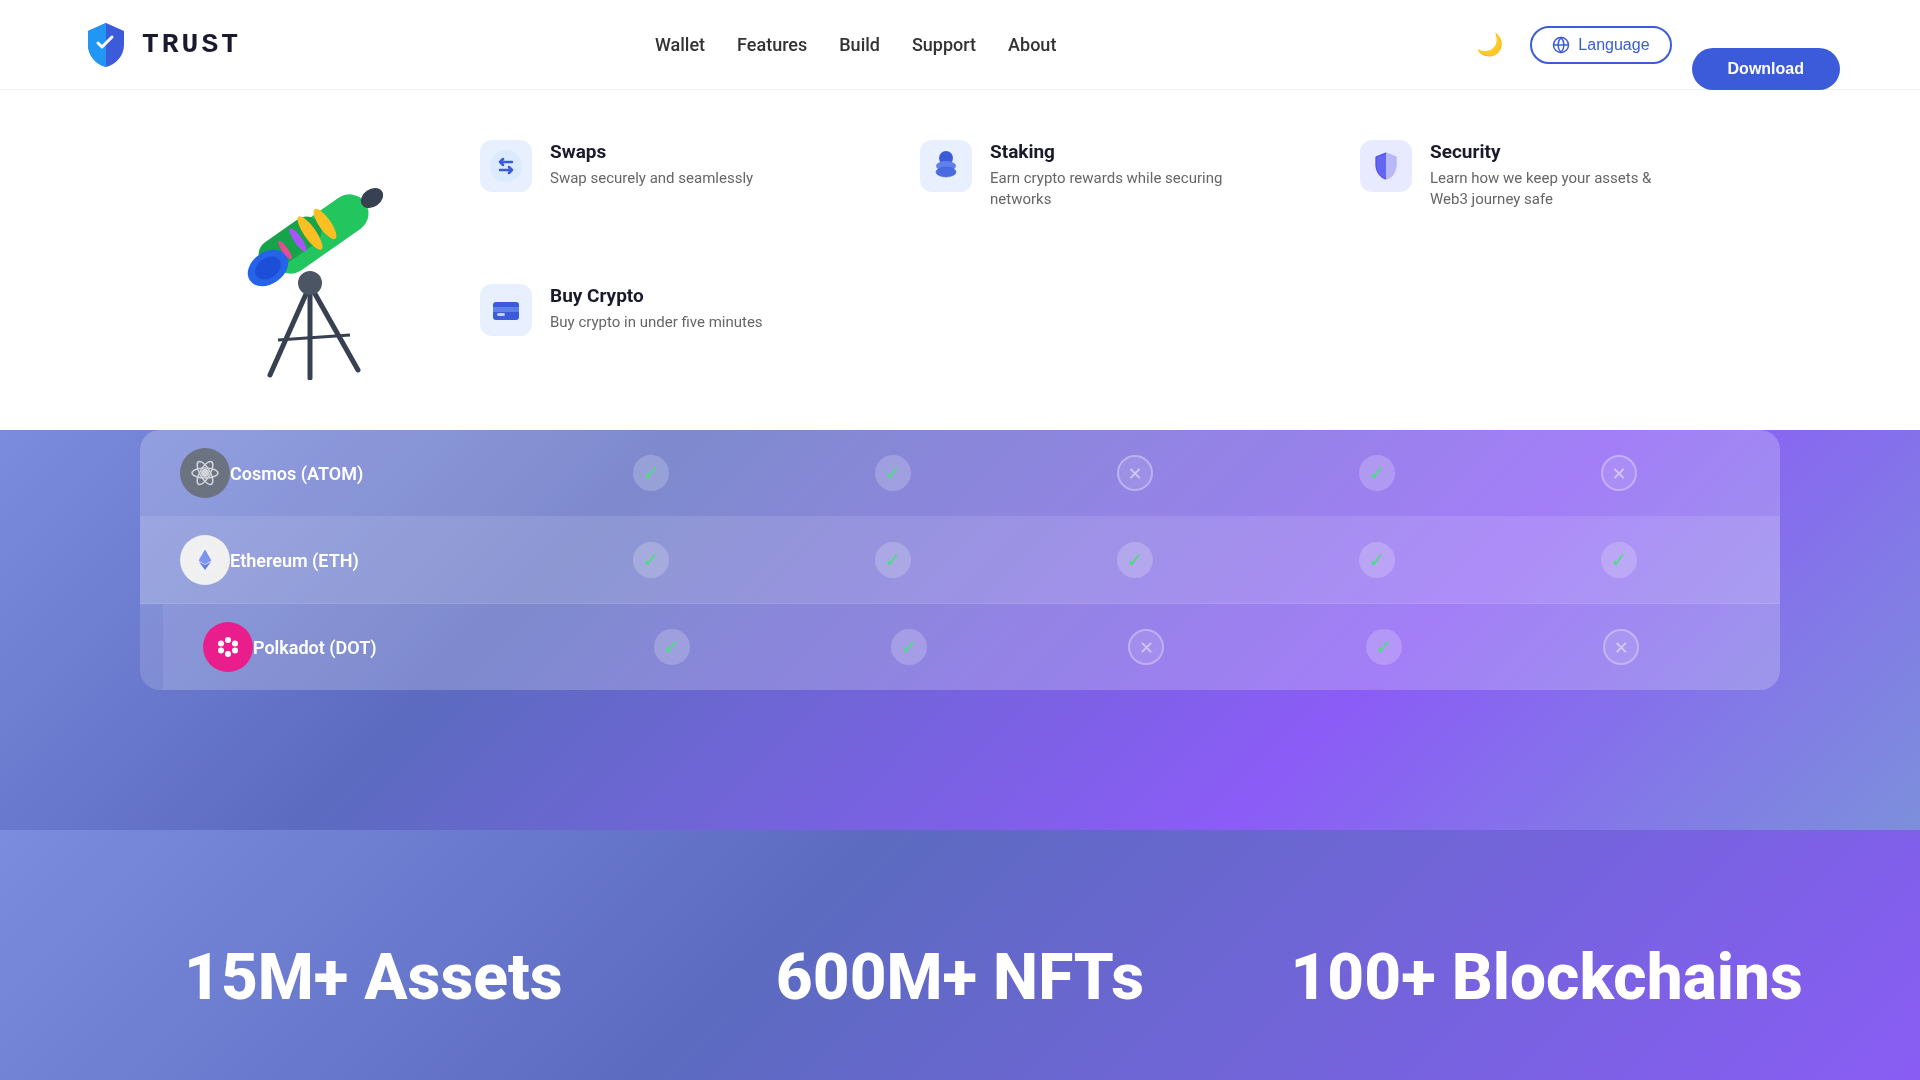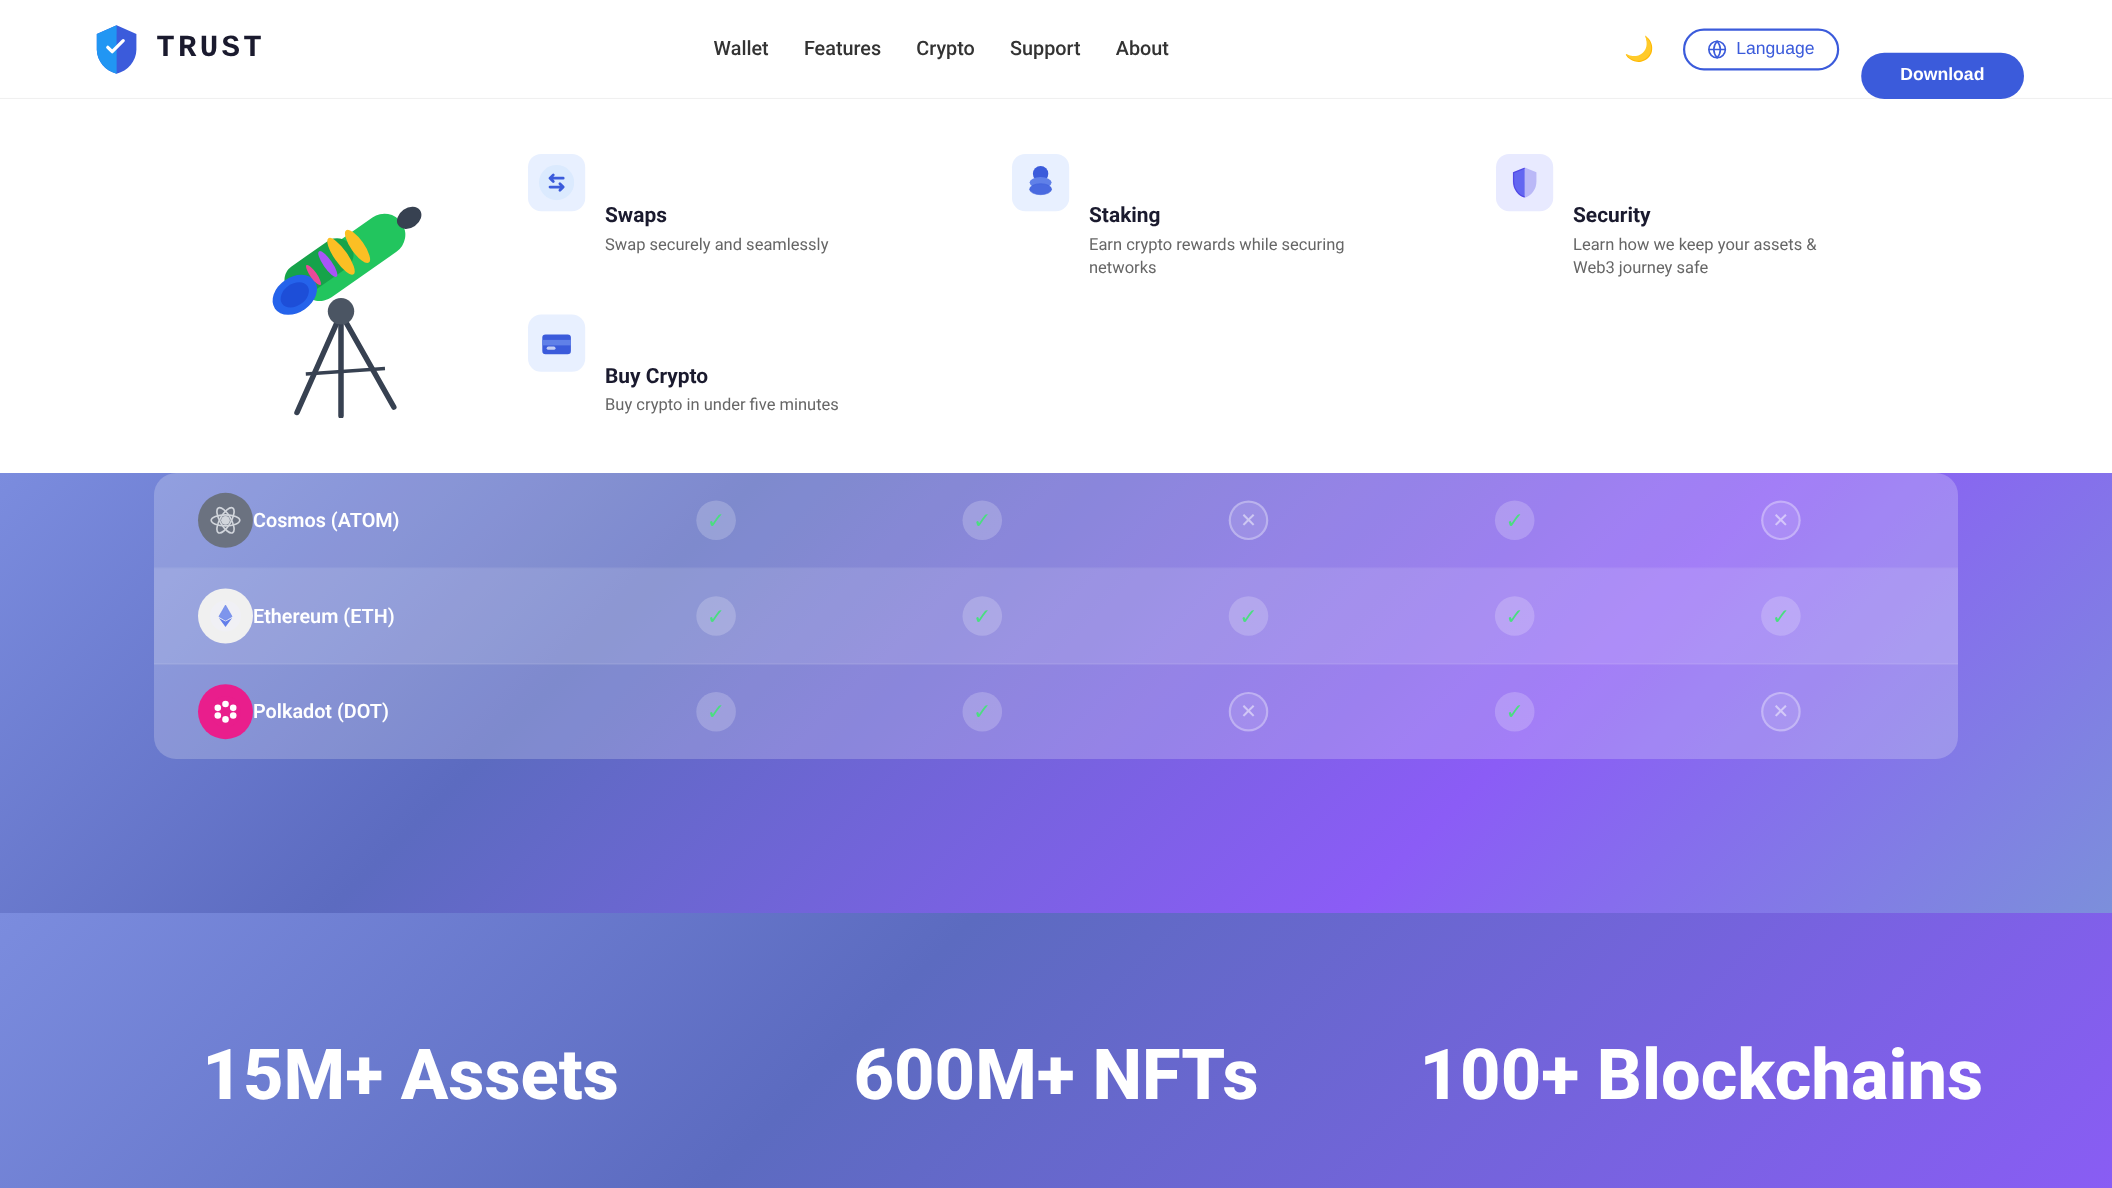--- a/index.html
+++ b/index.html
@@ -129,21 +129,20 @@
     .menu-icon.staking { background: #e8f0ff; }
     .menu-icon.nfts { background: #e8f0ff; }
     .menu-icon.security { background: #e8eaff; }
     .menu-icon.buy-crypto { background: #e8f0ff; }
     .menu-icon.swift { background: #e8f0ff; }
     .menu-text h3 {
       font-size: 19px;
       font-weight: 700;
       color: #1a1a2e;
       margin-bottom: 5px;
-      margin-top: 44px;
     }
     .menu-text p {
       font-size: 15px;
       color: #666;
       line-height: 1.4;
       max-width: 260px;
     }
 
     
     .table-section {
@@ -160,21 +159,21 @@
     .table-row {
       display: grid;
       grid-template-columns: 350px 1fr 1fr 1fr 1fr 1fr;
       align-items: center;
       padding: 18px 40px;
       border-bottom: 1px solid rgba(255,255,255,0.1);
     }
     .table-row:last-child { border-bottom: none; }
     .table-row.cosmos { background: rgba(255,255,255,0.08); }
     .table-row.ethereum { background: rgba(255,255,255,0.18); }
-    .table-row.polkadot { background: rgba(255,255,255,0.08); }
+    .table-row.polkadot { background: rgba(255,255,255,0.08); margin-left: 23px; }
     .coin-cell {
       display: flex;
       align-items: center;
     }
     .coin-logo {
       width: 50px;
       height: 50px;
       border-radius: 50%;
       display: flex;
       align-items: center;
@@ -252,21 +251,21 @@
       <path d="M26 4L8 12V26C8 36.5 16 45.5 26 48C36 45.5 44 36.5 44 26V12L26 4Z" fill="#3b5bdb"></path>
       <path d="M26 4L8 12V26C8 36.5 16 45.5 26 48V4Z" fill="#2196F3"></path>
       <path d="M18 24L22 28L32 18" stroke="white" stroke-width="3" stroke-linecap="round" stroke-linejoin="round"></path>
     </svg>
     <span class="logo-text">TRUST</span>
   </div>
 
   <nav class="nav">
     <a class="nav-item">Wallet</a>
     <a class="nav-item">Features</a>
-    <a class="nav-item">Crypto</a>
+    <a class="nav-item">Build</a>
     <a class="nav-item">Support</a>
     <a class="nav-item">About</a>
   </nav>
 
   <div class="header-right">
     <div class="theme-toggle">🌙</div>
     <button class="lang-btn">
       <svg width="18" height="18" viewBox="0 0 24 24" fill="none" stroke="#3b5bdb" stroke-width="2">
         <circle cx="12" cy="12" r="10"></circle>
           <line x1="2" y1="12" x2="22" y2="12"></line>

